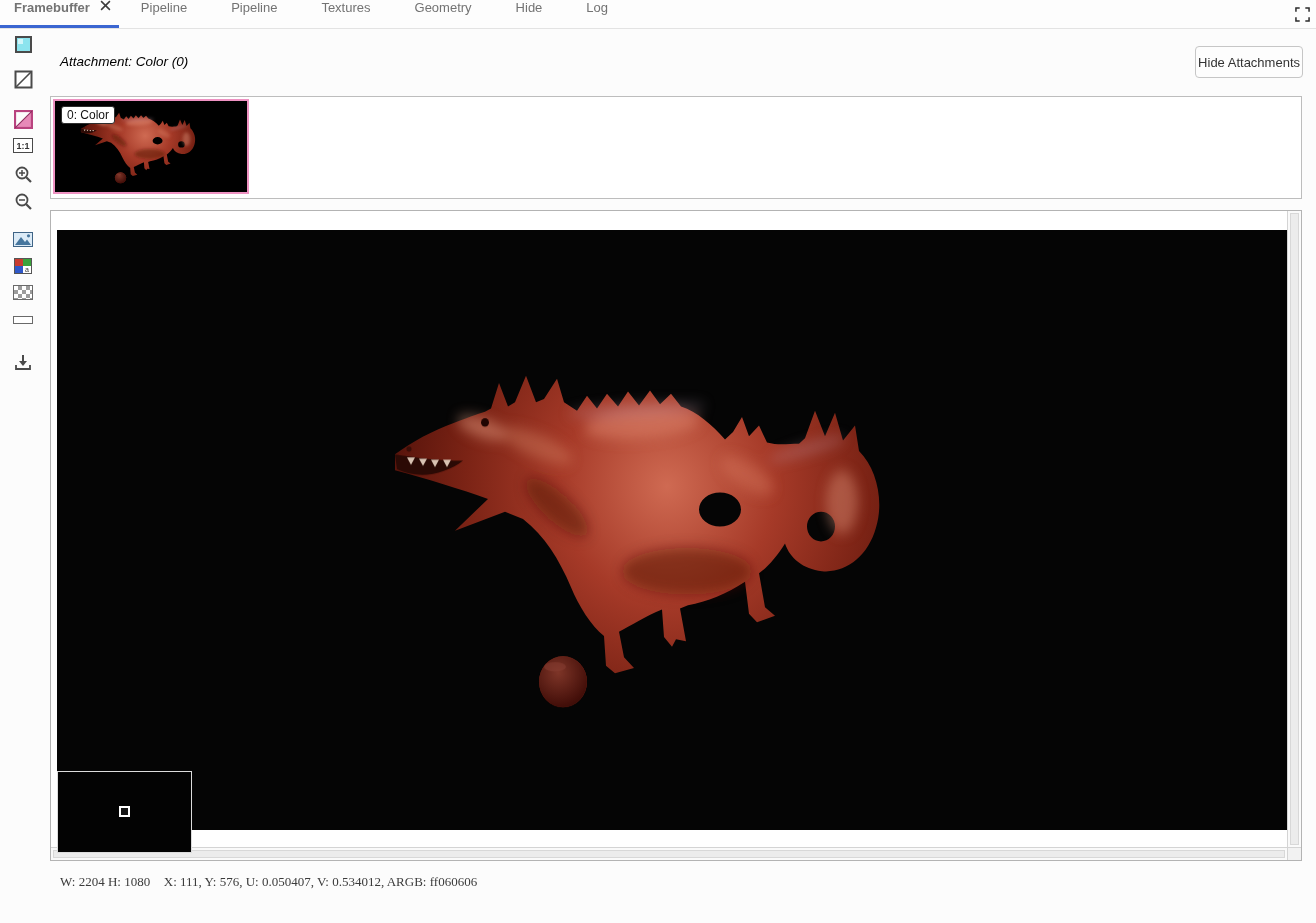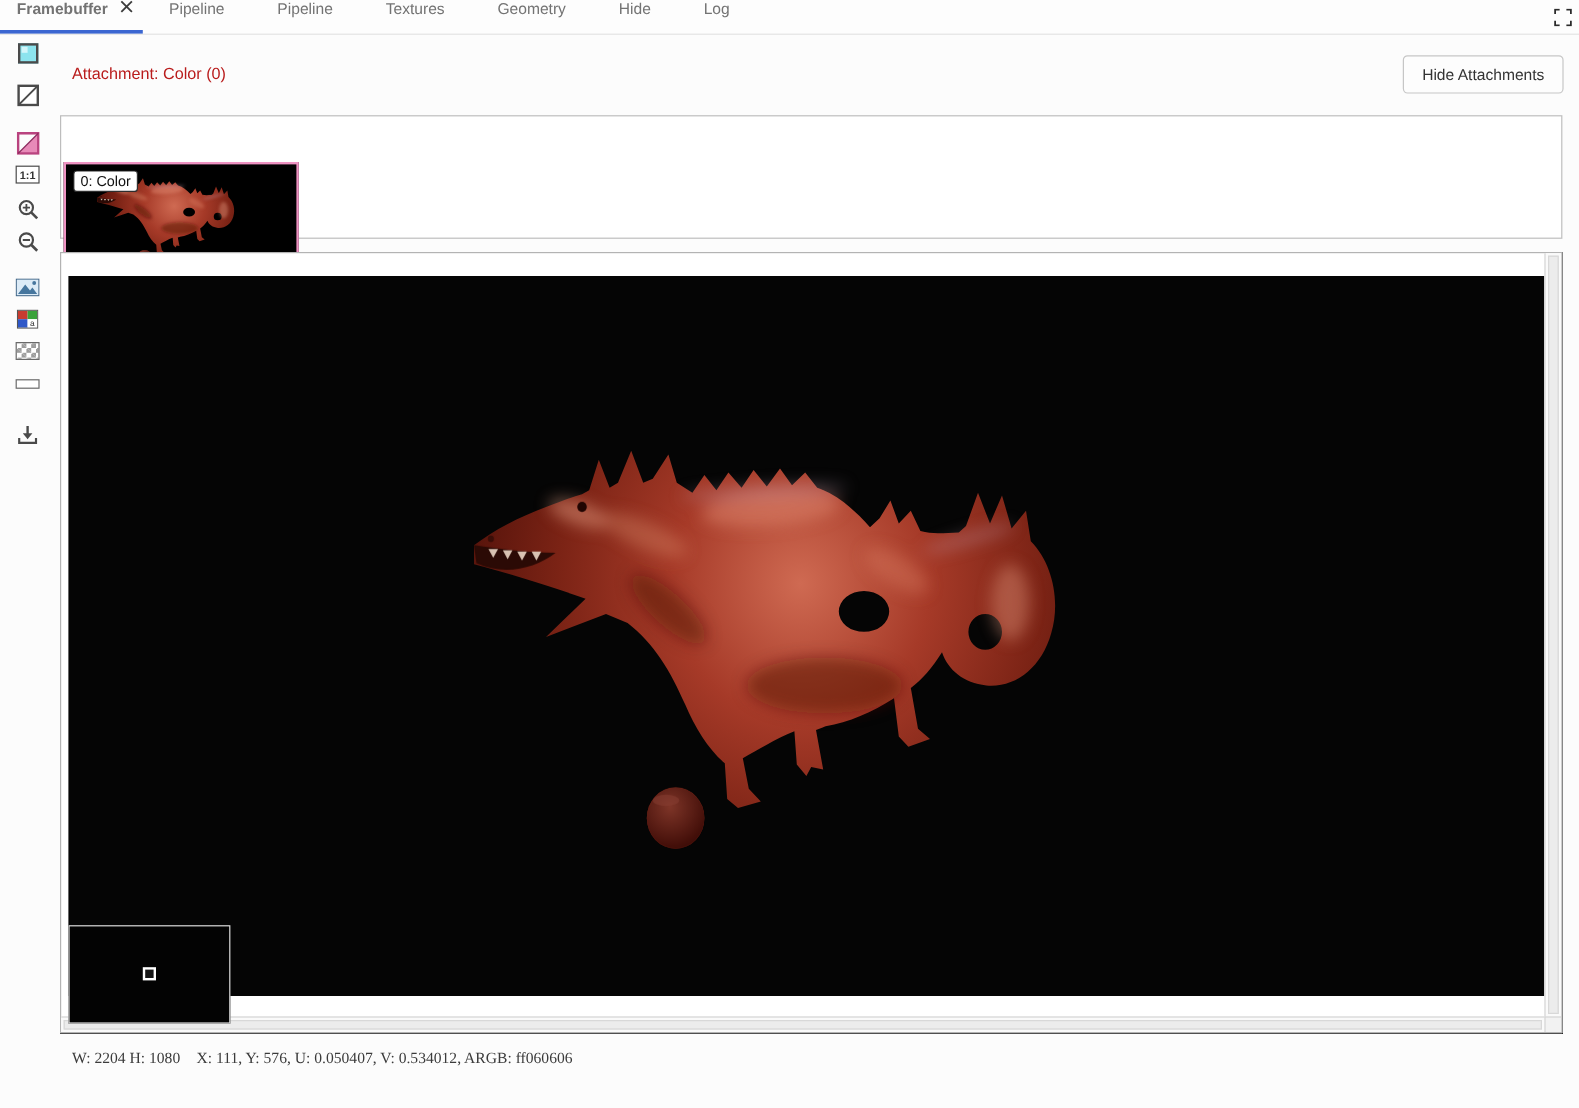--- a/index.html
+++ b/index.html
@@ -48,34 +48,34 @@
   .ic-checker{
     width:18px;height:13px;border:1px solid #6a6a6a;
     background-image:
       linear-gradient(45deg,#9c9c9c 25%,transparent 25%,transparent 75%,#9c9c9c 75%),
       linear-gradient(45deg,#9c9c9c 25%,#fff 25%,#fff 75%,#9c9c9c 75%);
     background-size:8px 8px;background-position:0 0,4px 4px;
   }
   .ic-flat{width:18px;height:6px;border:1px solid #6a6a6a;background:#fff;}
   
   .attach-label{
-    position:absolute;left:60px;top:54px;font-size:13.5px;color:#b91c1c;
+    position:absolute;left:60px;top:54px;font-size:13.5px;color:#000000;font-style:italic;
   }
   .hide-btn{
-    position:absolute;right:13px;top:46px;height:32px;padding:0 15px;
+    position:absolute;right:13px;top:46px;height:32px;padding:0 2px;
     border:1px solid #c6c6c6;border-radius:4px;background:#fdfdfd;
     font-size:13px;color:#333;display:flex;align-items:center;cursor:pointer;
     font-family:"Liberation Sans", sans-serif;
   }
   
   .attachments-panel{
     position:absolute;left:50px;right:14px;top:96px;height:103px;
     border:1px solid #bdbdbd;background:#fff;box-sizing:border-box;
   }
-  .thumb{position:absolute;top:2px;height:95px;width:196px;box-sizing:border-box;cursor:pointer;margin-top:36px;}
+  .thumb{position:absolute;top:2px;height:95px;width:196px;box-sizing:border-box;cursor:pointer;}
   .thumb-color{left:2px;border:2px solid #ee92c2;background:#000;}
   .thumb-depth{left:201px;border:1px solid #3a3a3a;background:#fff;}
   .thumb-label{
     position:absolute;top:5px;left:6px;z-index:2;
     background:#fff;border:1px solid #2e2e2e;border-radius:3px;
     font-size:12px;line-height:16px;padding:0 5px;color:#111;white-space:nowrap;
   }
   .thumb svg.dragon-thumb{position:absolute;left:24px;top:5px;width:118px;height:80px;}
   
   .viewport{

